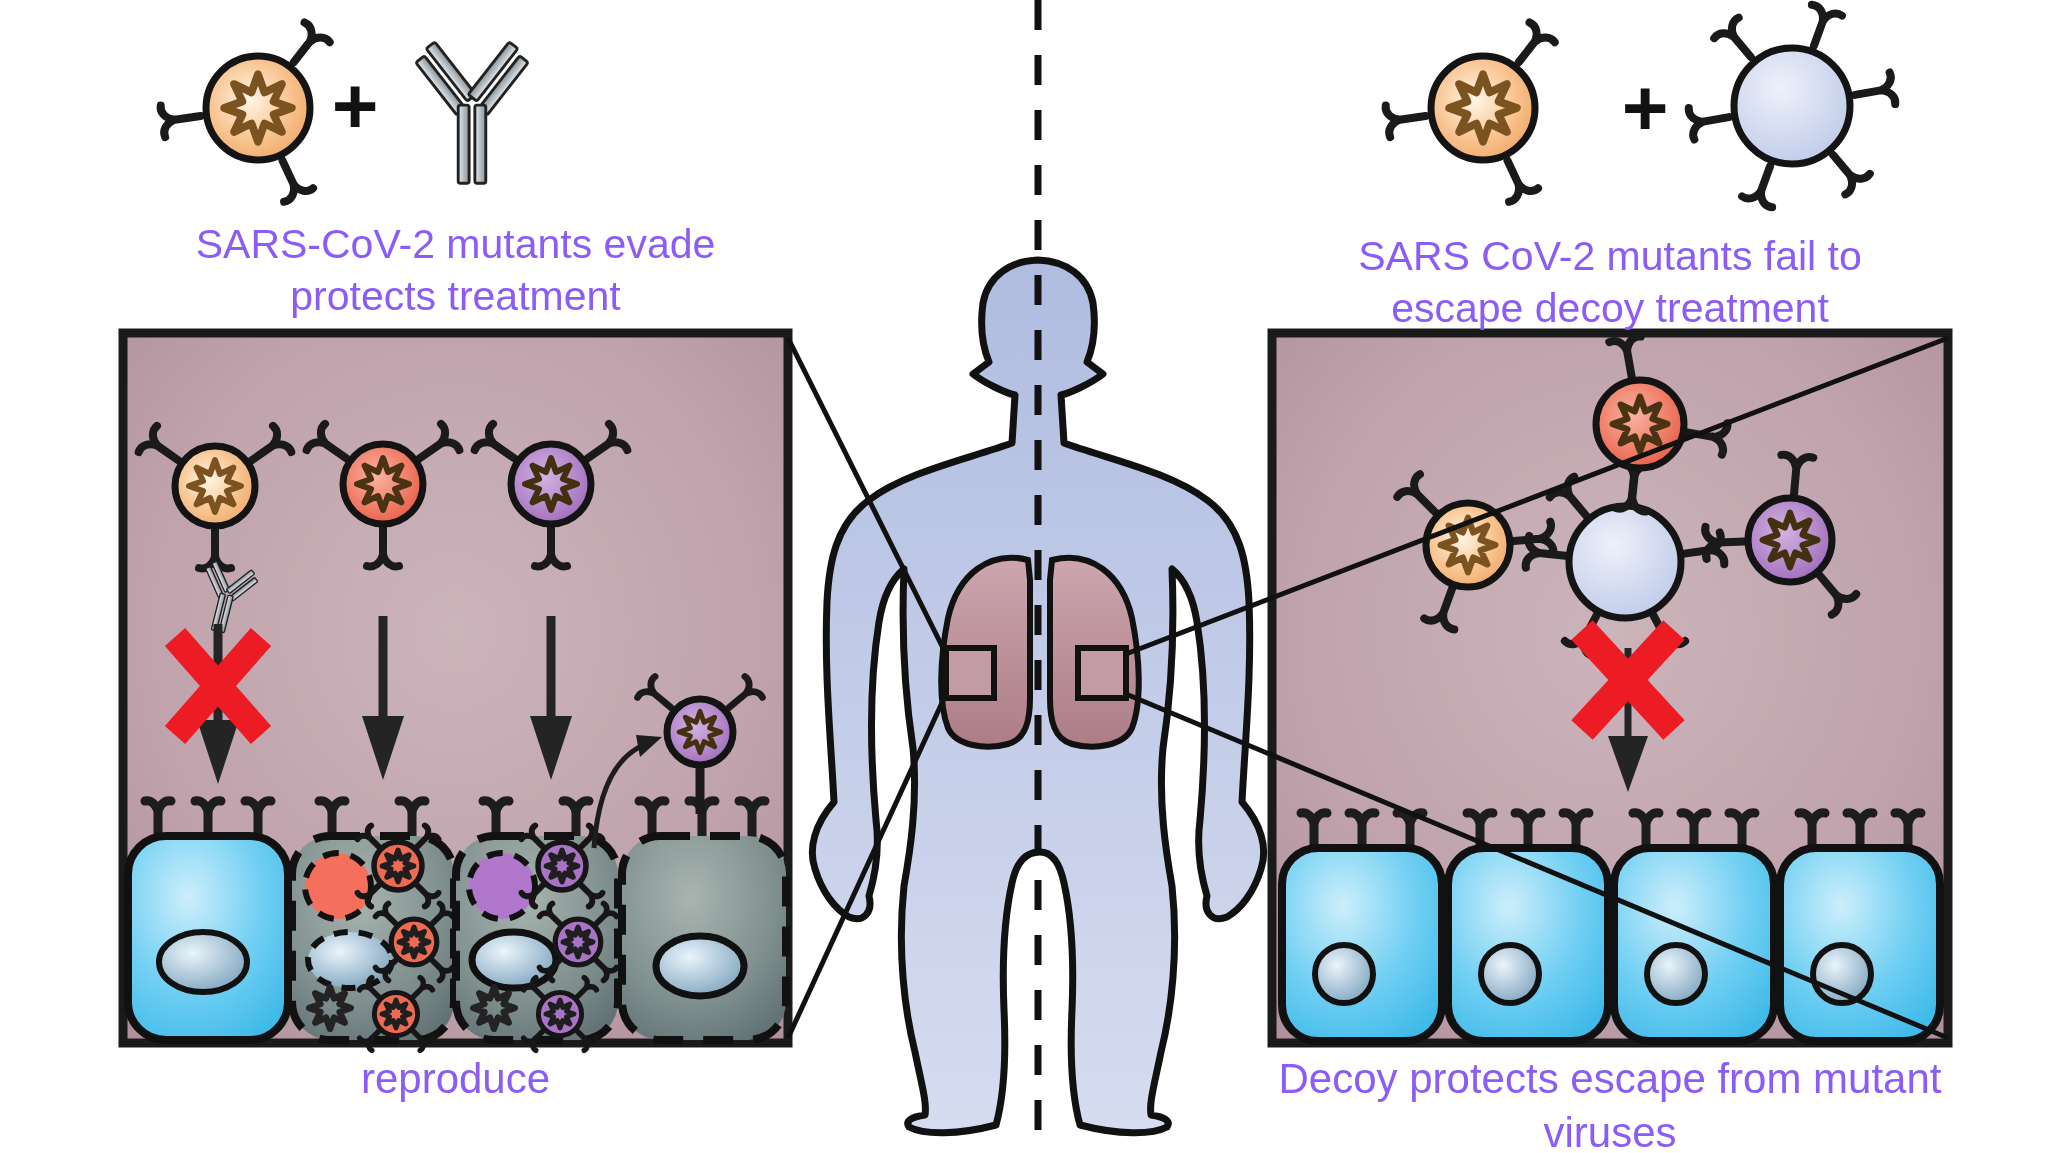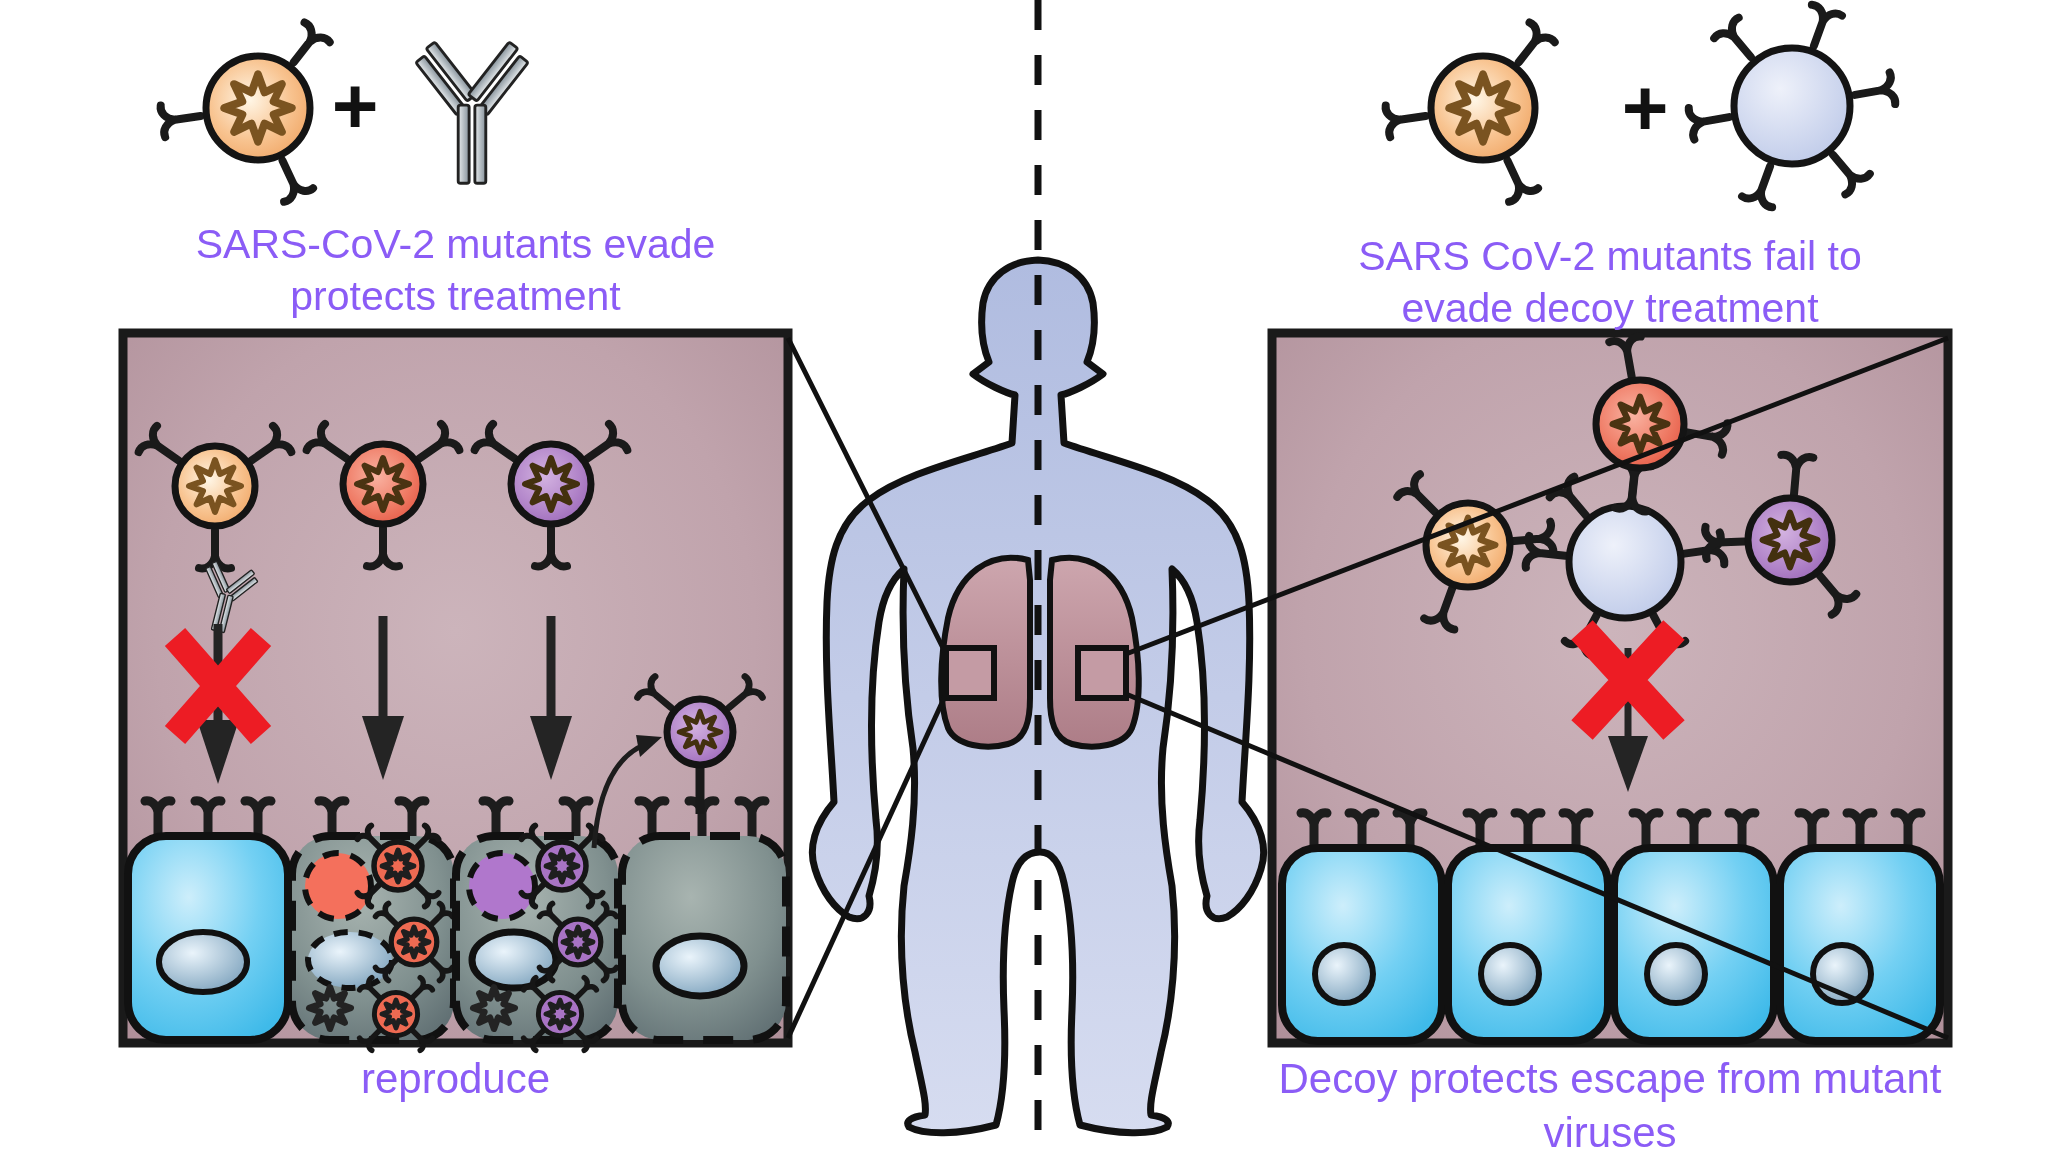--- a/index.html
+++ b/index.html
@@ -377,21 +377,21 @@
 
 <div class="plus" style="left:320px; top:60px;">+</div>
 <div class="plus" style="left:1610px; top:62px;">+</div>
 
 <div class="cap" style="left:123px; top:218px; width:665px;">
   <div>SARS-CoV-2 mutants evade</div>
   <div>protects treatment</div>
 </div>
 <div class="cap" style="left:1272px; top:218px; width:676px;margin-top:12px;">
   <div>SARS CoV-2 mutants fail to</div>
-  <div>evade decoy treatment</div>
+  <div>escape decoy treatment</div>
 </div>
 
 <div class="cap bottom" style="left:103px; top:1052px; width:705px;">
   <div>reproduce</div>
 </div>
 <div class="cap bottom" style="left:1252px; top:1052px; width:716px;">
   <div>Decoy protects escape from mutant</div>
   <div>viruses</div>
 </div>
 

